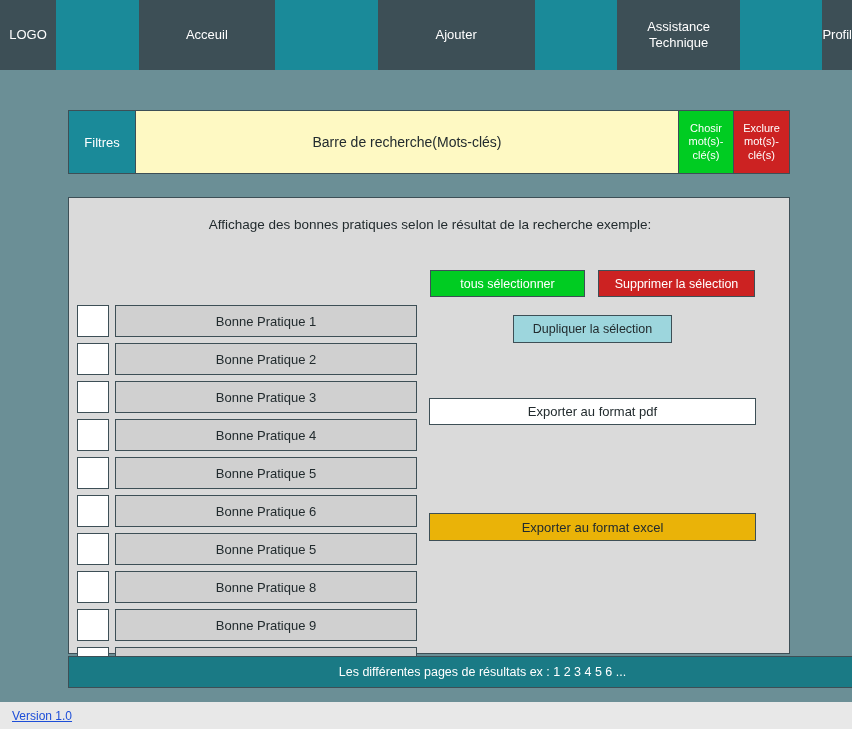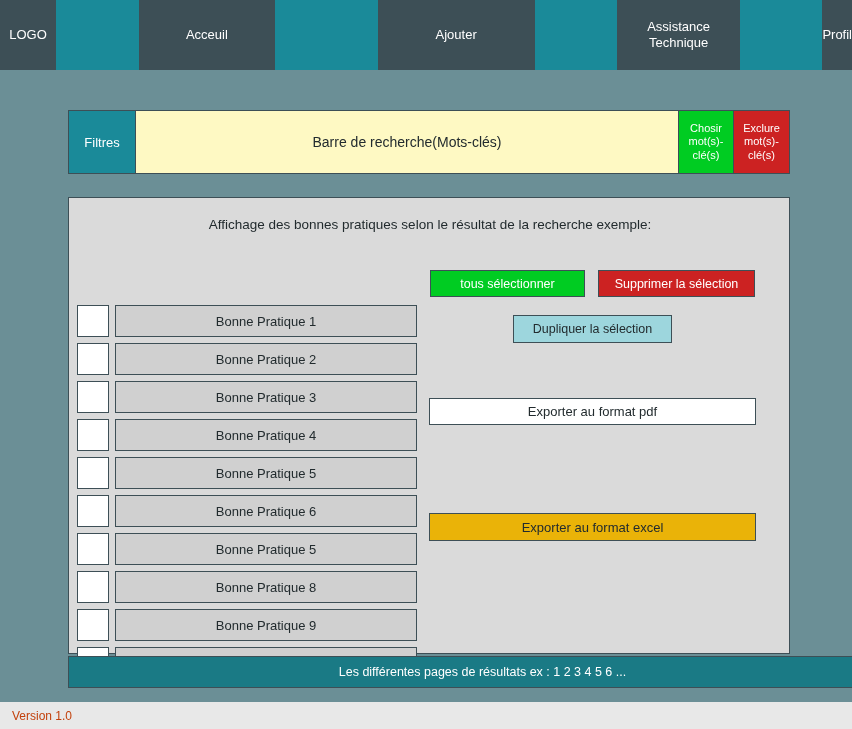--- a/index.html
+++ b/index.html
@@ -264,21 +264,22 @@
     top: 702px;
     width: 852px;
     height: 27px;
     background: #e8e8e8;
     display: flex;
     align-items: center;
   }
   #version-label {
     margin-left: 12px;
     font-size: 12px;
-    color: #c2410c;
+    color: #1d4ed8;
+    text-decoration: underline;
   }
 </style>
 </head>
 <body>
 
 <div id="navbar">
   <div class="nav-cell" id="nav-logo">LOGO</div>
   <div class="nav-gap" id="nav-gap-1"></div>
   <div class="nav-cell" id="nav-accueil">Acceuil</div>
   <div class="nav-gap" id="nav-gap-2"></div>

